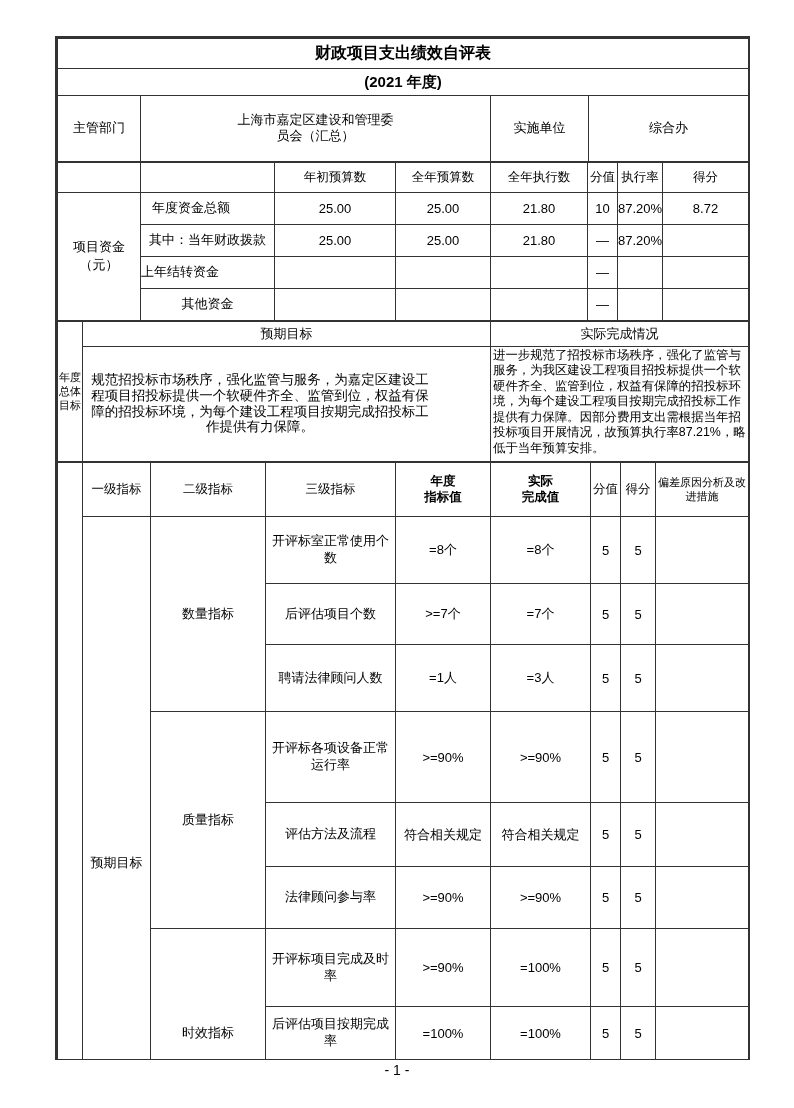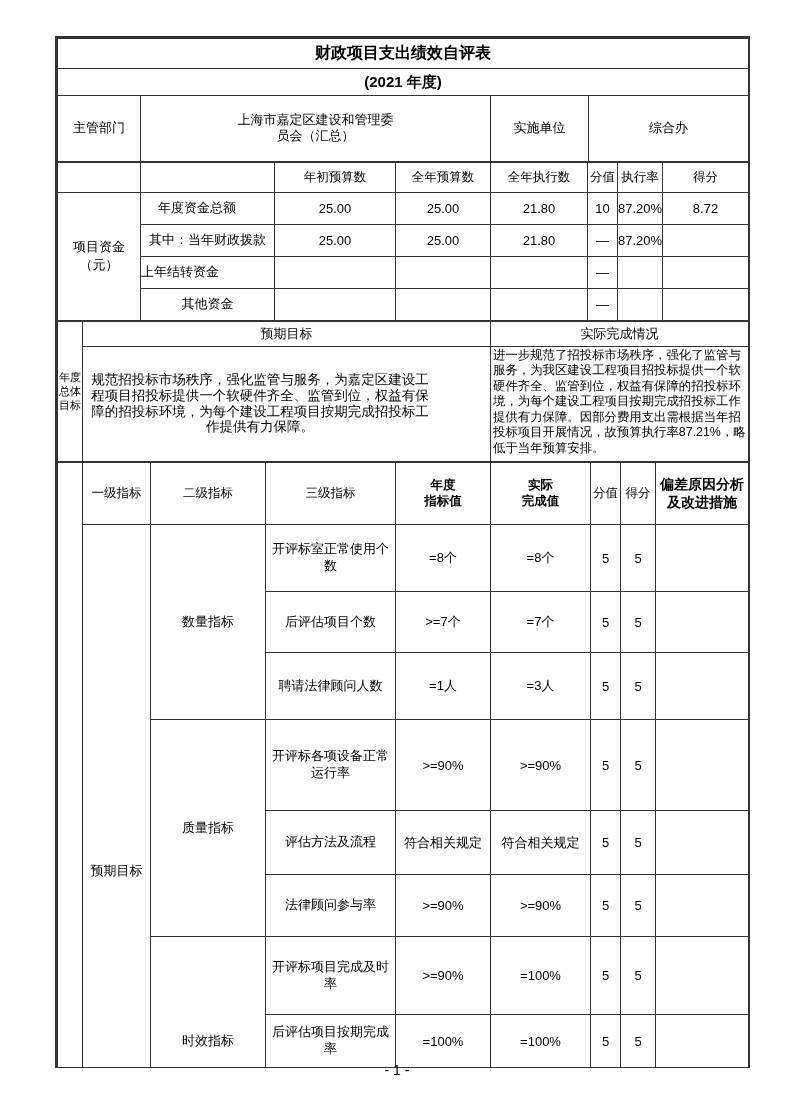--- a/index.html
+++ b/index.html
@@ -13,22 +13,22 @@
   .year-cell{font-weight:bold;font-size:15px;}
   .small{font-size:12.5px;}
   .lbl{font-size:13px;}
   .wrapblock{width:168px;margin:16px auto;line-height:1.25;}
   .vlabel{font-size:11px;line-height:1.3;padding:0;}
   .goal-left{vertical-align:middle;text-align:left;}
   .goal-left .inner{width:348px;margin-left:3px;font-size:13.5px;line-height:15.8px;text-align:center;}
   .goal-right{vertical-align:top;text-align:left;padding:1px 2px;margin-top:37px;}
   .goal-right .inner{font-size:12.4px;line-height:15.5px;word-break:break-all;text-align:left;}
   .hdr2 span{display:block;line-height:1.3;font-weight:bold;}
-  .dev-hdr{font-size:14px;line-height:1.35;padding:12px 1px;font-weight:bold;}
-  .fund-left{text-align:left;padding-left:17px;}
+  .dev-hdr{font-size:11px;line-height:1.35;padding:12px 1px;}
+  .fund-left{text-align:left;padding-left:11px;}
   .fund-right{text-align:left;padding-right:3px;}
   .spread{line-height:42px;}
   .l3name{line-height:1.3;}
   .padtop-big{padding-top:150px;}
   .padtop-mid{padding-top:78px;}
   .footer{position:absolute;left:0;top:1062px;width:794px;text-align:center;
           font-size:14px;color:#000;}
   col.c-a0{width:83px;}col.c-a1{width:350px;}col.c-a2{width:98px;}col.c-a3{width:160px;}
   col.c-b0{width:83px;}col.c-b1{width:134px;}col.c-b2{width:121px;}col.c-b3{width:95px;}
   col.c-b4{width:97px;}col.c-b5{width:30px;}col.c-b6{width:45px;}col.c-b7{width:86px;}

